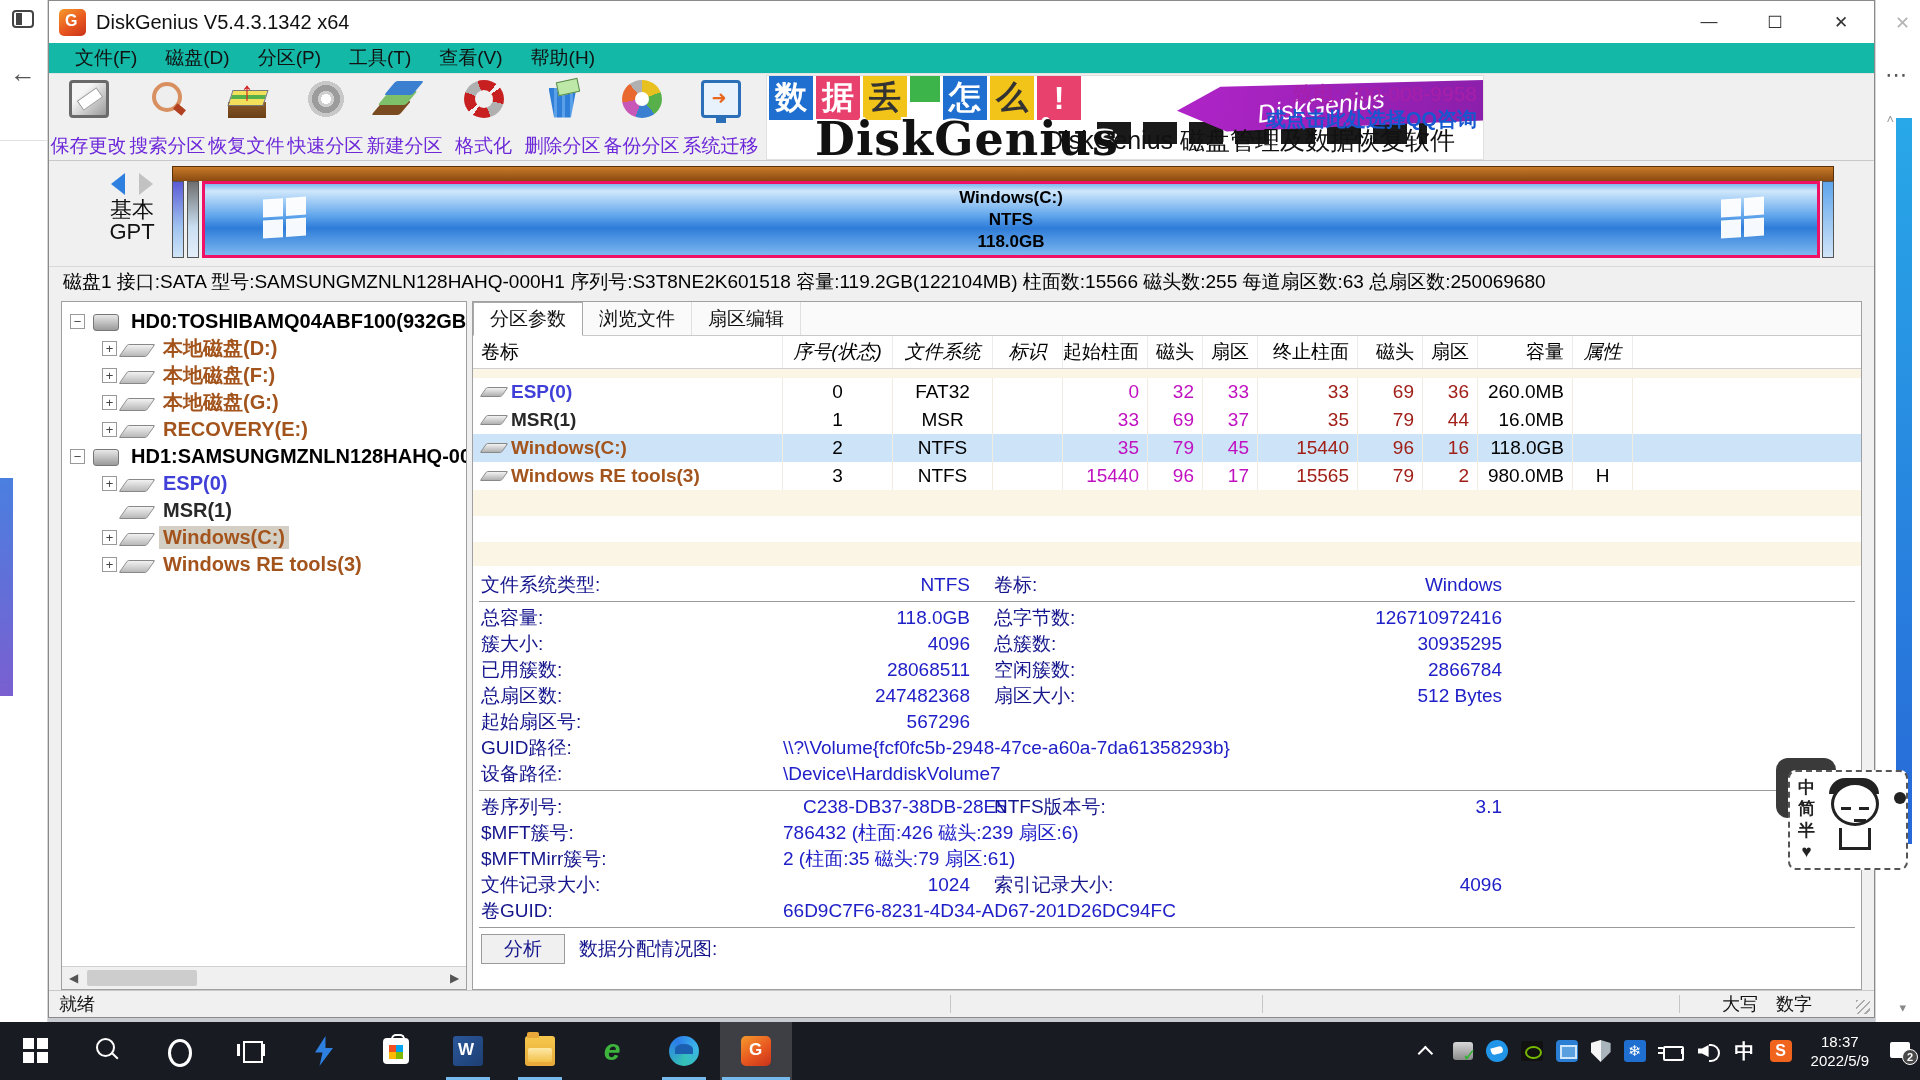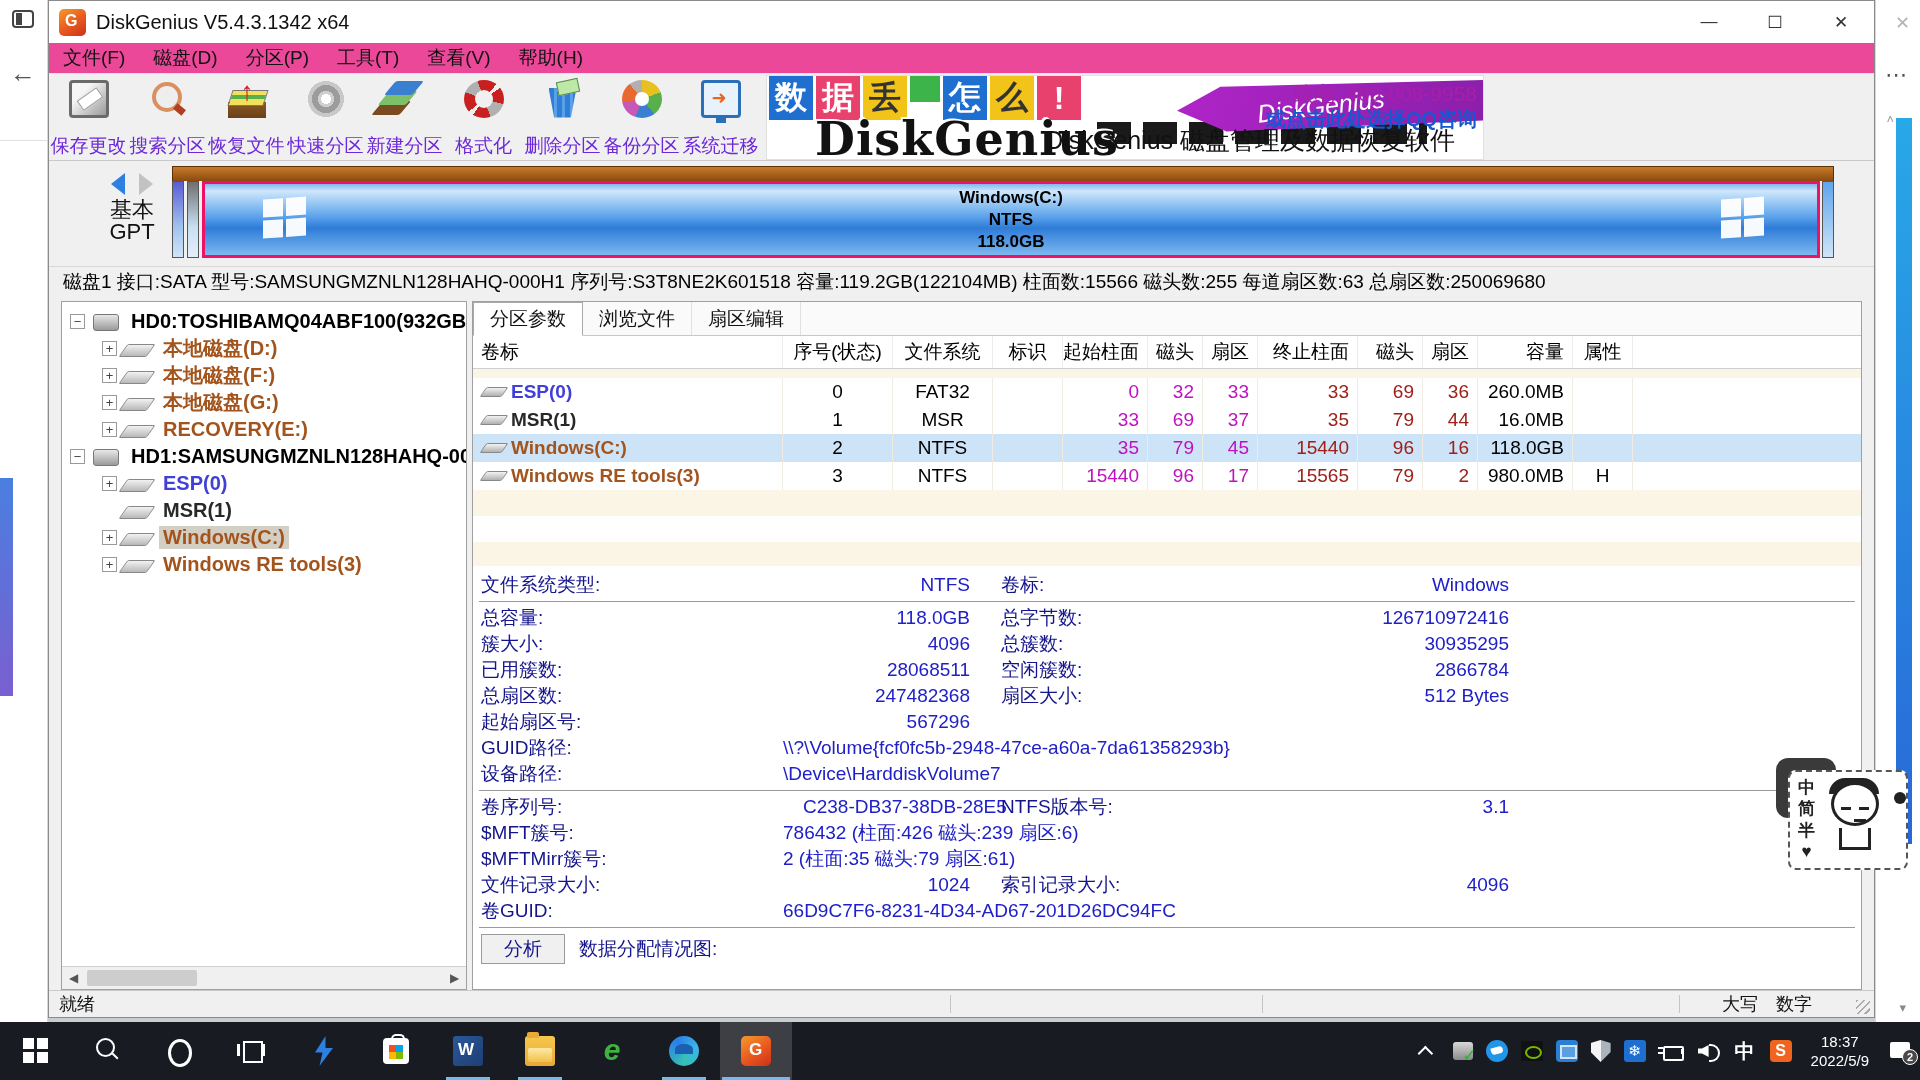--- a/index.html
+++ b/index.html
@@ -27,21 +27,21 @@
   
   .appwin { position:absolute; left:48px; top:0; width:1827px; height:1018px;
     background:#fff; border:1px solid #8a8a8a; display:flex; flex-direction:column; }
   .titlebar { height:42px; background:#fff; display:flex; align-items:center; padding-left:10px; flex:0 0 auto; }
   .app-logo { width:27px; height:27px; border-radius:5px;
     background:linear-gradient(145deg,#f59a2d 0%,#e8571f 55%,#c9321a 100%); position:relative; }
   .app-logo:before { content:"G"; position:absolute; left:6px; top:3px; color:#fff; font-weight:bold; font-size:16px; }
   .title-text { margin-left:10px; font-size:20px; color:#111; }
   .win-controls { margin-left:auto; display:flex; height:100%; }
   .wc { width:66px; height:100%; display:flex; align-items:center; justify-content:center; font-size:17px; color:#333; }
-  .menubar { height:30px; display:flex; align-items:center; background:#ec4899; flex:0 0 auto; }
+  .menubar { height:30px; display:flex; align-items:center; padding-left:12px; background:#14b8a6; flex:0 0 auto; }
   .menu-item { font-size:19px; color:#111; padding:0 14px; }
 
   
   .toolbar { height:88px; background:#f0f0f0; border-top:1px solid #e3e3e3; border-bottom:1px solid #c9c9c9;
     display:flex; align-items:stretch; position:relative; flex:0 0 auto; }
   .tb-btns { display:flex; }
   .tb-btn { width:79px; display:flex; flex-direction:column; align-items:center; justify-content:center; padding-top:4px; }
   .tb-label { font-size:19px; color:#6d28d9; margin-top:15px; white-space:nowrap; }
   .tbi { width:40px; height:38px; position:relative; }
   .tbi-save { background:linear-gradient(135deg,#f5f5f5 30%,#9a9a9a); border:3px solid #6a6a6a; border-radius:4px; }
@@ -129,39 +129,39 @@
 
   .right-panel { flex:1; background:#fff; border:1px solid #a0a0a0; display:flex; flex-direction:column; overflow:hidden; }
   .tabs { height:34px; background:#fafafa; display:flex; border-bottom:1px solid #c9c9c9; flex:0 0 auto; }
   .tab { padding:0 16px; font-size:19px; color:#111; display:flex; align-items:center; border-right:1px solid #e0e0e0; }
   .tab.active { background:#fff; border:1px solid #a9a9a9; border-bottom:1px solid #fff; margin-bottom:-1px; }
 
   .grid { flex:0 0 auto; }
   .grid-header { display:flex; height:33px; border-bottom:1px solid #cfcfcf; align-items:center; }
   .gh-cell { font-size:19px; color:#000; border-right:1px solid #ececec; height:100%; display:flex; align-items:center; }
   .gh-cell.l { justify-content:flex-start; padding-left:8px; }
-  .gh-cell.c { justify-content:center; }
+  .gh-cell.c { justify-content:center;font-style:italic; }
   .gh-cell.r { justify-content:flex-end; padding-right:8px; }
   .cream-band { height:9px; background:#fbf5e6; }
   .grid-row { display:flex; height:28px; align-items:center; }
   .grid-row.sel { background:#cde3f7; }
   .g-cell { font-size:19px; height:100%; display:flex; align-items:center; border-right:1px solid #f1ece2; }
   .g-cell.c { justify-content:center; } .g-cell.r { justify-content:flex-end; padding-right:8px; }
   .g-name { padding-left:10px; font-weight:bold; display:flex; align-items:center; gap:6px; }
   .pmini { width:22px; height:10px; background:linear-gradient(#f2f2f2,#b0b0b0); border:1px solid #888; transform:skewX(-35deg); border-radius:2px; flex:0 0 auto; }
   .num-start { color:#c010c0; } .num-end { color:#a02018; }
   .empty-band { }
 
   
   .details { flex:1; padding:6px 0 0 0; overflow:hidden; position:relative; }
   .drow { height:26px; display:flex; align-items:center; font-size:19px; }
   .dlab { color:#14148c; width:330px; padding-left:8px; flex:0 0 auto; }
   .dval { color:#2020c8; width:167px; text-align:right; flex:0 0 auto; white-space:nowrap; }
   .dval.wide { width:auto; text-align:left; margin-left:-20px; }
-  .dlab2 { color:#14148c; margin-left:31px; width:200px; flex:0 0 auto; }
+  .dlab2 { color:#14148c; margin-left:24px; width:200px; flex:0 0 auto; }
   .dval2 { color:#2020c8; width:308px; text-align:right; flex:0 0 auto; }
   .ddiv { height:1px; background:#9a9a9a; margin:3px 6px; }
   .analyze-row { height:34px; display:flex; align-items:center; margin-top:4px; }
   .analyze-btn { width:84px; height:30px; margin-left:8px; background:#f0f0f0; border:1px solid #9a9a9a; color:#14148c;
     font-size:19px; display:flex; align-items:center; justify-content:center; }
   .alloc-label { font-size:19px; color:#14148c; margin-left:14px; }
 
   
   .statusbar { height:27px; background:#f0f0f0; border-top:1px solid #c9c9c9; display:flex; align-items:center; font-size:18px; color:#111; position:relative; flex:0 0 auto; }
   .sb-ready { padding-left:10px; }

